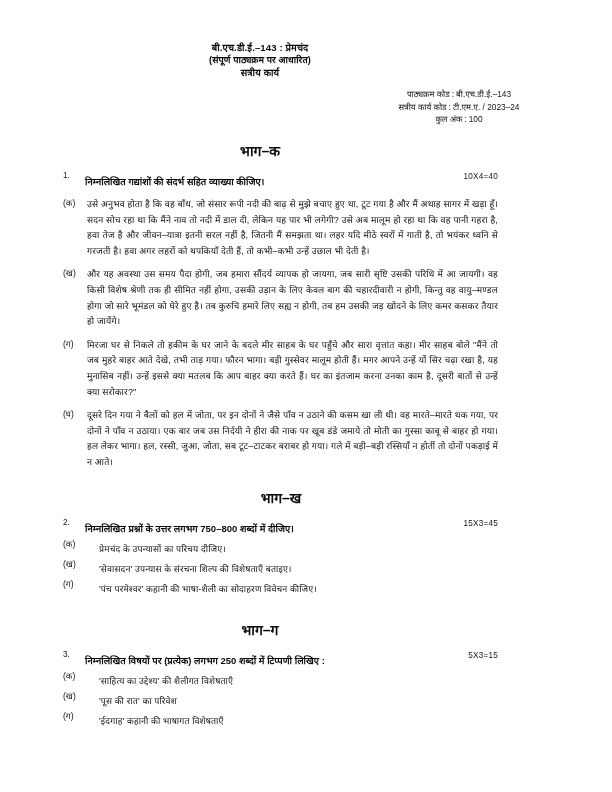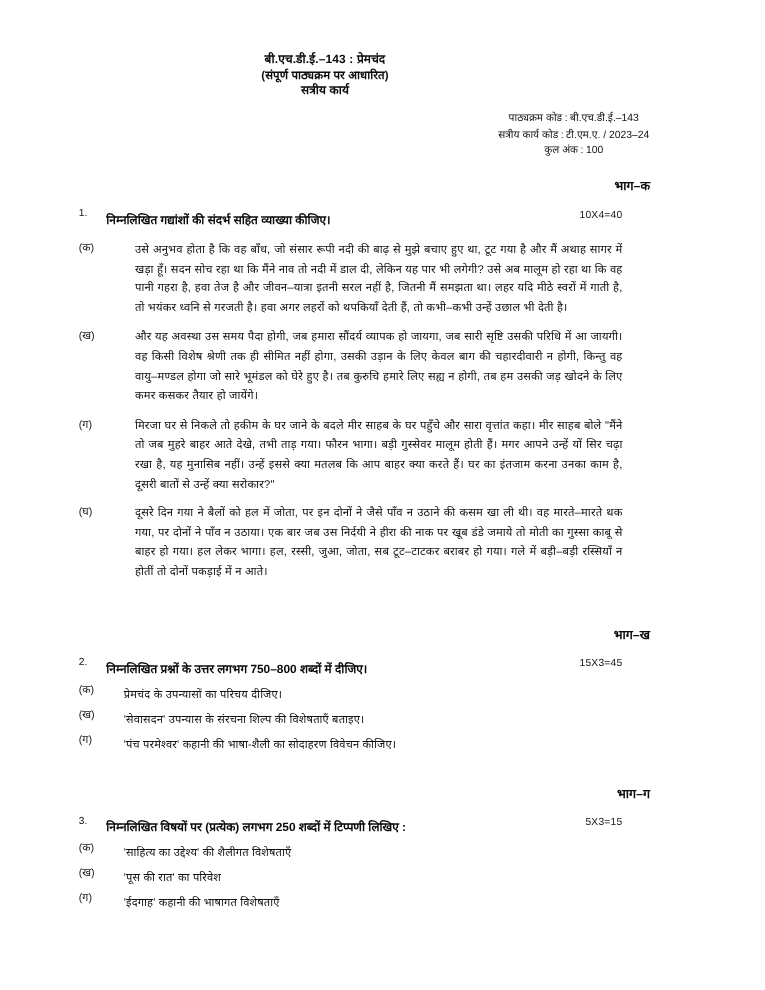--- a/index.html
+++ b/index.html
@@ -54,27 +54,27 @@
   .meta-row {
     white-space: nowrap;
   }
   .meta-label {
     display: inline-block;
   }
   .meta-sep { padding: 0 2px; }
 
   
   .section-head {
-    text-align: right;
+    text-align: center;
     font-weight: bold;
-    font-size: 10px;
+    font-size: 14px;
     color: #0c0c0c;
   }
   .sec-a { margin-top: 15px; }
-  .sec-b { margin-top: 34px; padding-left: 42px; }
+  .sec-b { margin-top: 17px; padding-left: 42px; }
   .sec-c { margin-top: 24px; }
 
   
   .q-block {
     margin-top: 11px;
     padding-left: 63px;
     padding-right: 22px;
     position: relative;
   }
   .q-num {
@@ -112,21 +112,21 @@
   }
   .p-label {
     position: absolute;
     left: 63px;
     top: 0;
     width: 28px;
     font-size: 8.6px;
     color: #151515;
   }
   .p-body {
-    margin-left: 45px;
+    margin-left: 24px;
     font-size: 9px;
     line-height: 15.6px;
     text-align: justify;
     text-justify: inter-word;
     color: #101010;
     letter-spacing: 0.15px;
   }
 
   
   .sub-list {

